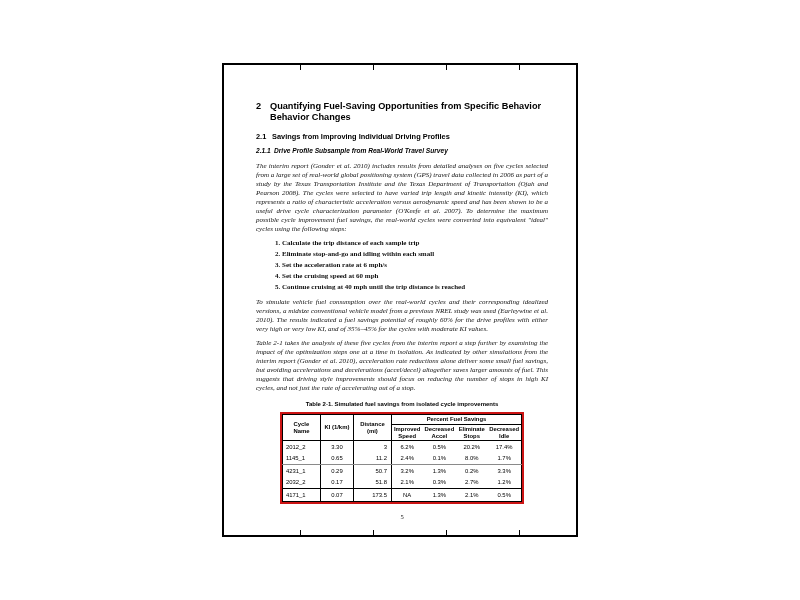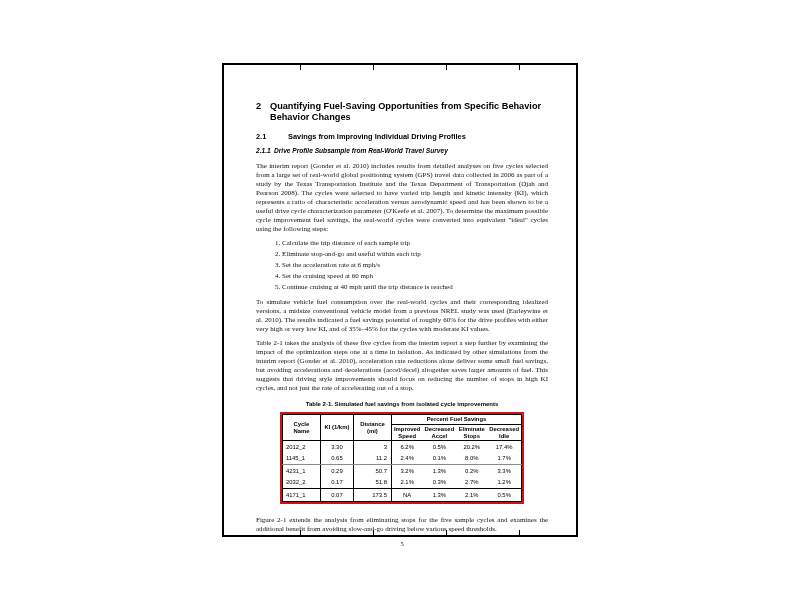--- a/index.html
+++ b/index.html
@@ -20,29 +20,29 @@
   }
   .h1{
     display:flex;font-family:"Liberation Sans", sans-serif;font-weight:bold;
     font-size:9.2px;line-height:11px;margin:0 0 9px 0;color:#000;
   }
   .h1 .num{width:14px;flex:none;}
   .h2{
     display:flex;font-family:"Liberation Sans", sans-serif;font-weight:bold;
     font-size:7.4px;line-height:9px;margin:0 0 6px 0;color:#000;
   }
-  .h2 .num{width:32px;flex:none;}
+  .h2 .num{width:16px;flex:none;}
   .h3{
     display:flex;font-family:"Liberation Sans", sans-serif;font-weight:bold;font-style:italic;
     font-size:6.6px;line-height:8px;margin:0 0 7px 0;color:#000;
   }
   .h3 .num{width:18px;flex:none;}
-  p{margin:0 0 5px 0;text-align:justify;}
+  p{margin:0 0 5px 0;text-align:justify;font-style:italic;}
   ol{margin:1px 0 6px 0;padding-left:26px;}
-  ol li{margin:0 0 2.5px 0;line-height:8.6px;}
+  ol li{margin:0 0 2.5px 0;line-height:8.6px;font-weight:bold;}
   .table-block{text-align:center;margin-top:7px;}
   .caption{
     font-family:"Liberation Sans", sans-serif;font-weight:bold;font-size:6px;
     margin-bottom:3px;color:#000;
   }
   .annotation{display:inline-block;border:2px solid #cc1414;line-height:0;}
   table{
     border-collapse:collapse;border:1px solid #000;background:#fff;
     font-family:"Liberation Sans", sans-serif;font-size:5.9px;line-height:1.15;
     table-layout:fixed;
@@ -93,21 +93,21 @@
 
     <div class="h3">
       <span class="num">2.1.1</span>
       <span>Drive Profile Subsample from Real-World Travel Survey</span>
     </div>
 
     <p>The interim report (Gonder et al. 2010) includes results from detailed analyses on five cycles selected from a large set of real-world global positioning system (GPS) travel data collected in 2006 as part of a study by the Texas Transportation Institute and the Texas Department of Transportation (Ojah and Pearson 2008). The cycles were selected to have varied trip length and kinetic intensity (KI), which represents a ratio of characteristic acceleration versus aerodynamic speed and has been shown to be a useful drive cycle characterization parameter (O'Keefe et al. 2007). To determine the maximum possible cycle improvement fuel savings, the real-world cycles were converted into equivalent "ideal" cycles using the following steps:</p>
 
     <ol>
       <li>Calculate the trip distance of each sample trip</li>
-      <li>Eliminate stop-and-go and useful within each trip</li>
+      <li>Eliminate stop-and-go and idling within each small</li>
       <li>Set the acceleration rate at 6 mph/s</li>
       <li>Set the cruising speed at 60 mph</li>
       <li>Continue cruising at 40 mph until the trip distance is reached</li>
     </ol>
 
     <p>To simulate vehicle fuel consumption over the real-world cycles and their corresponding idealized versions, a midsize conventional vehicle model from a previous NREL study was used (Earleywine et al. 2010). The results indicated a fuel savings potential of roughly 60% for the drive profiles with either very high or very low KI, and of 35%–45% for the cycles with moderate KI values.</p>
 
     <p>Table 2-1 takes the analysis of these five cycles from the interim report a step further by examining the impact of the optimization steps one at a time in isolation. As indicated by other simulations from the interim report (Gonder et al. 2010), acceleration rate reductions alone deliver some small fuel savings, but avoiding accelerations and decelerations (accel/decel) altogether saves larger amounts of fuel. This suggests that driving style improvements should focus on reducing the number of stops in high KI cycles, and not just the rate of accelerating out of a stop.</p>
 
     <div class="table-block">
@@ -181,18 +181,17 @@
                 <td>NA</td>
                 <td>1.3%</td>
                 <td>2.1%</td>
                 <td>0.5%</td>
               </tr>
             </tbody>
         </table>
       </div>
     </div>
 
-    <p class="after-table">Figure 2-1 extends the analysis from eliminating stops for the five sample cycles and examines the additional benefit from avoiding slow-and-go driving below various speed thresholds.</p>
 
     <div class="page-number">5</div>
 
   </div>
 </div>
 
 </body></html>

